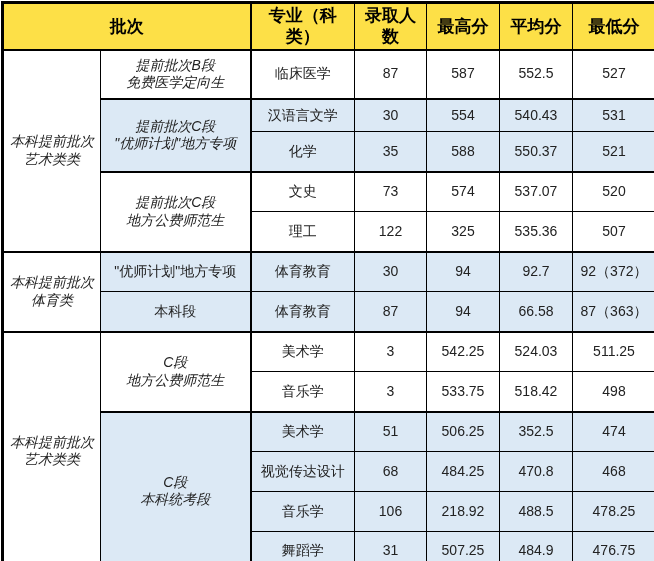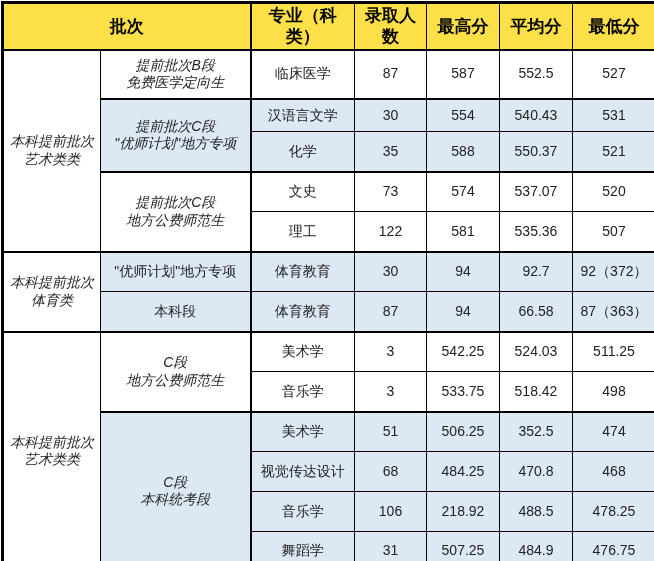--- a/index.html
+++ b/index.html
@@ -106,21 +106,21 @@
       </td>
       <td class="thick-top">文史</td>
       <td class="thick-top">73</td>
       <td class="thick-top">574</td>
       <td class="thick-top">537.07</td>
       <td class="thick-top">520</td>
     </tr>
     <tr class="rh">
       <td>理工</td>
       <td>122</td>
-      <td>581</td>
+      <td>325</td>
       <td>535.36</td>
       <td>507</td>
     </tr>
 
     <tr class="rh">
       <td rowspan="2" class="two-line thick-top">
         <span>本科提前批次</span>
         <span>体育类</span>
       </td>
       <td class="blue thick-top thick-right">

